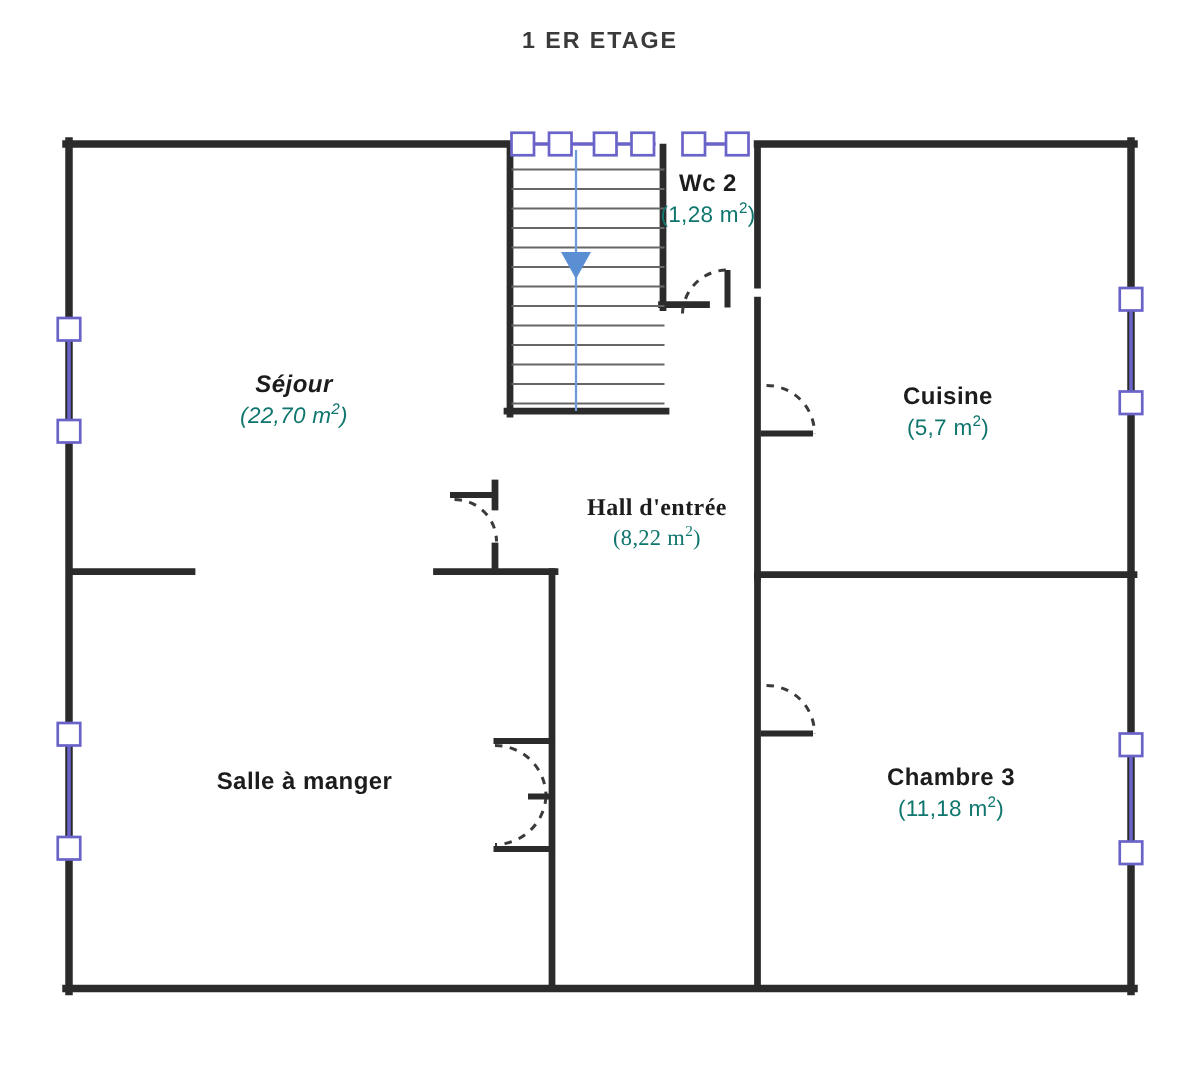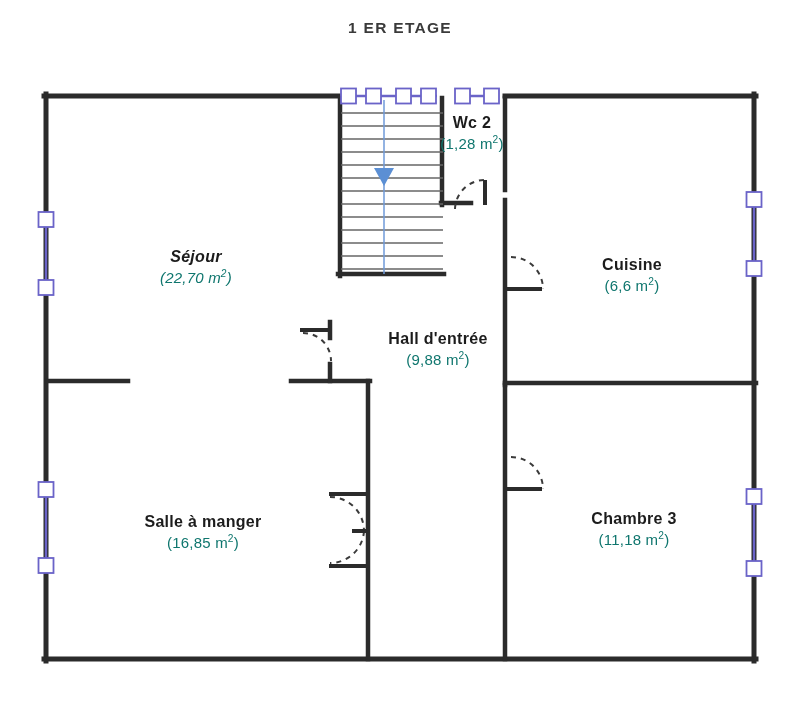--- a/index.html
+++ b/index.html
@@ -217,31 +217,30 @@
     <div class="room-area"><span>(22,70 m</span><sup>2</sup>)</div>
   </div>
 
   <div class="room-label" style="left:472px; top:114px;">
     <div class="room-name">Wc 2</div>
     <div class="room-area"><span>(1,28 m</span><sup>2</sup>)</div>
   </div>
 
   <div class="room-label" style="left:632px; top:256px;">
     <div class="room-name">Cuisine</div>
-    <div class="room-area"><span>(6,6 m</span><sup>2</sup>)</div>
-  </div>
-
-  <div class="room-label" style="left:438px; top:330px;">
+    <div class="room-area"><span>(5,7 m</span><sup>2</sup>)</div>
+  </div>
+
+  <div class="room-label" style="left:438px; top:330px;font-family:Liberation Serif, serif;">
     <div class="room-name">Hall d'entrée</div>
-    <div class="room-area"><span>(9,88 m</span><sup>2</sup>)</div>
+    <div class="room-area"><span>(8,22 m</span><sup>2</sup>)</div>
   </div>
 
   <div class="room-label" style="left:203px; top:513px;">
     <div class="room-name">Salle à manger</div>
-    <div class="room-area"><span>(16,85 m</span><sup>2</sup>)</div>
   </div>
 
   <div class="room-label" style="left:634px; top:510px;">
     <div class="room-name">Chambre 3</div>
     <div class="room-area"><span>(11,18 m</span><sup>2</sup>)</div>
   </div>
 
 </div>
 
 </body></html>

